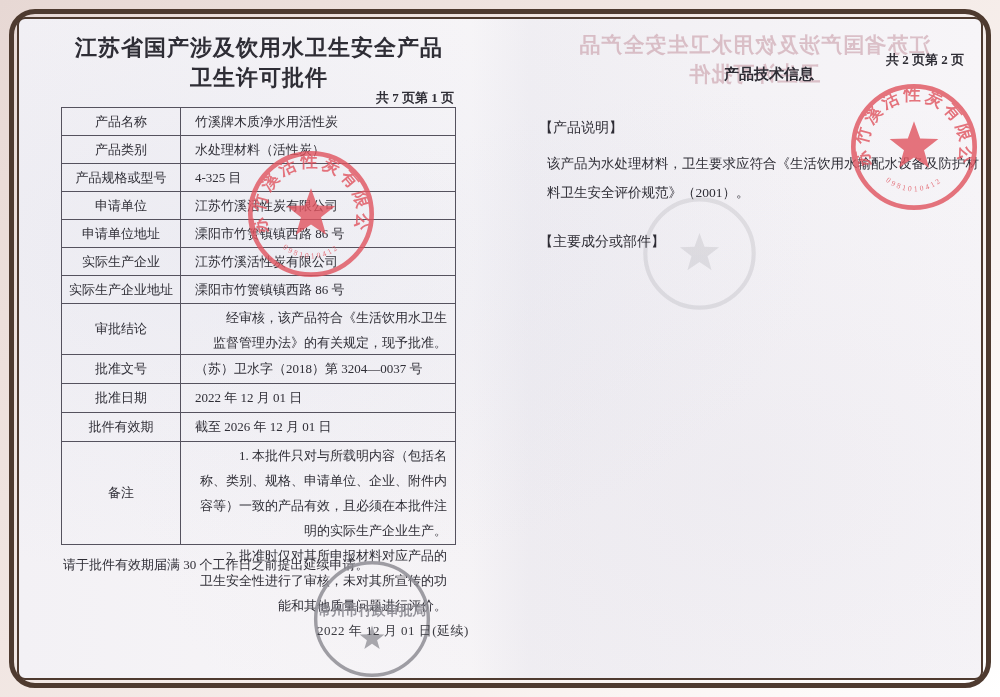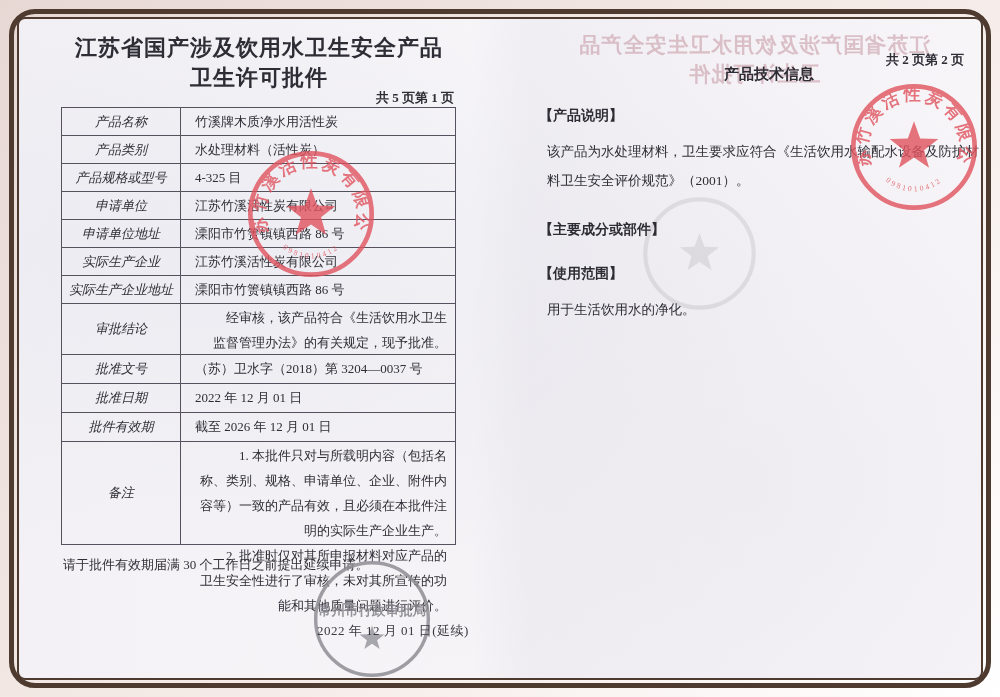--- a/index.html
+++ b/index.html
@@ -22,60 +22,60 @@
   }
   
   .p1-title{position:absolute;left:40px;top:14px;width:400px;text-align:center;
     font-weight:bold;font-size:22px;line-height:30px;letter-spacing:1px;color:#2e2d35;}
   .p1-pageind{position:absolute;left:235px;top:70px;width:200px;text-align:right;
     font-weight:bold;font-size:13px;color:#2e2d35;}
   .lic-table{position:absolute;left:42px;top:88px;width:393px;border:1px solid #55525e;}
   .trow{display:flex;border-top:1px solid #55525e;font-size:13px;}
   .trow:first-child{border-top:none;}
   .tlabel{width:118px;flex:0 0 118px;border-right:1px solid #55525e;
-    display:flex;align-items:center;justify-content:center;text-align:left;color:#2f2e36;font-style:italic;}
+    display:flex;align-items:center;justify-content:center;text-align:left;color:#2f2e36;}
   .tvalue{flex:1;display:flex;align-items:center;padding:2px 8px 2px 14px;color:#2f2e36;text-align:right;}
   .tvalue .para{margin:0;text-indent:2em;line-height:25px;}
   .h27{height:27px;} .h50{height:50px;} .h28{height:28px;} .h102{height:102px;}
   .vblock{display:block;align-items:flex-start;padding-top:1px;}
   .p1-footnote{position:absolute;left:44px;top:537px;font-size:13px;color:#2f2e36;text-align:right;}
   .p1-date{position:absolute;left:298px;top:603px;font-size:13px;white-space:nowrap;
     color:#3a3a40;z-index:3;letter-spacing:0.5px;}
   
   .p2-ghost-title{position:absolute;left:520px;top:12px;width:430px;text-align:center;
     font-weight:bold;font-size:21px;line-height:29px;letter-spacing:1px;
     color:rgba(186,128,142,0.45);transform:scaleX(-1);filter:blur(0.4px);z-index:1;}
   .p2-pageind{position:absolute;left:835px;top:32px;width:110px;text-align:right;
     font-weight:bold;font-size:13px;color:#2e2d35;z-index:2;}
   .p2-title{position:absolute;left:530px;top:46px;width:440px;text-align:center;
     font-weight:600;font-size:15px;color:#2e2d35;z-index:2;}
   .p2-body{position:absolute;left:520px;top:88px;width:442px;z-index:2;}
   .sec{margin-bottom:26px;}
-  .sec-h{font-weight:bold;font-size:14px;color:#2e2d35;margin:0 0 10px 0;}
+  .sec-h{font-weight:normal;font-size:14px;color:#2e2d35;margin:12px 0 10px 0;}
   .sec-b{font-size:13.5px;line-height:29px;color:#2f2e36;margin:12px 0 0 8px;}
   
   .seal{position:absolute;z-index:4;opacity:0.8;}
   .seal svg{display:block;}
   .gray-stamp{position:absolute;left:288px;top:535px;z-index:2;opacity:0.85;}
   .ghost-stamp{position:absolute;left:618px;top:172px;z-index:1;opacity:0.14;}
   .seal-left{left:222px;top:125px;}
   .seal-right{left:825px;top:58px;}
 </style>
 </head>
 <body>
 
 <div class="frame">
 <div class="frame-inner">
 
   <div class="p1-title">
     <div>江苏省国产涉及饮用水卫生安全产品</div>
     <div>卫生许可批件</div>
   </div>
 
-  <div class="p1-pageind">共 5 页第 1 页</div>
+  <div class="p1-pageind">共 7 页第 1 页</div>
 
   <div class="lic-table">
     <div class="trow h27">
       <div class="tlabel">产品名称</div>
       <div class="tvalue">竹溪牌木质净水用活性炭</div>
     </div>
     <div class="trow h27">
       <div class="tlabel">产品类别</div>
       <div class="tvalue">水处理材料（活性炭）</div>
     </div>
@@ -163,24 +163,20 @@
   <div class="p2-title">产品技术信息</div>
 
   <div class="p2-body">
     <div class="sec">
       <p class="sec-h">【产品说明】</p>
       <p class="sec-b">该产品为水处理材料，卫生要求应符合《生活饮用水输配水设备及防护材料卫生安全评价规范》（2001）。</p>
     </div>
     <div class="sec">
       <p class="sec-h">【主要成分或部件】</p>
     </div>
-    <div class="sec">
-      <p class="sec-h">【使用范围】</p>
-      <p class="sec-b">用于生活饮用水的净化。</p>
-    </div>
   </div>
 
   <div class="ghost-stamp">
     <svg width="125" height="125" viewBox="-60 -60 120 120">
       <circle cx="0" cy="0" r="52" fill="none" stroke="#6a6a74" stroke-width="4"></circle>
       <polygon points="0,-22 5.3,-7.3 20.9,-6.8 8.6,2.8 12.9,17.8 0,9 -12.9,17.8 -8.6,2.8 -20.9,-6.8 -5.3,-7.3" fill="#6a6a74" transform="scale(0.9)"></polygon>
     </svg>
   </div>
 
   <div class="seal seal-right">

